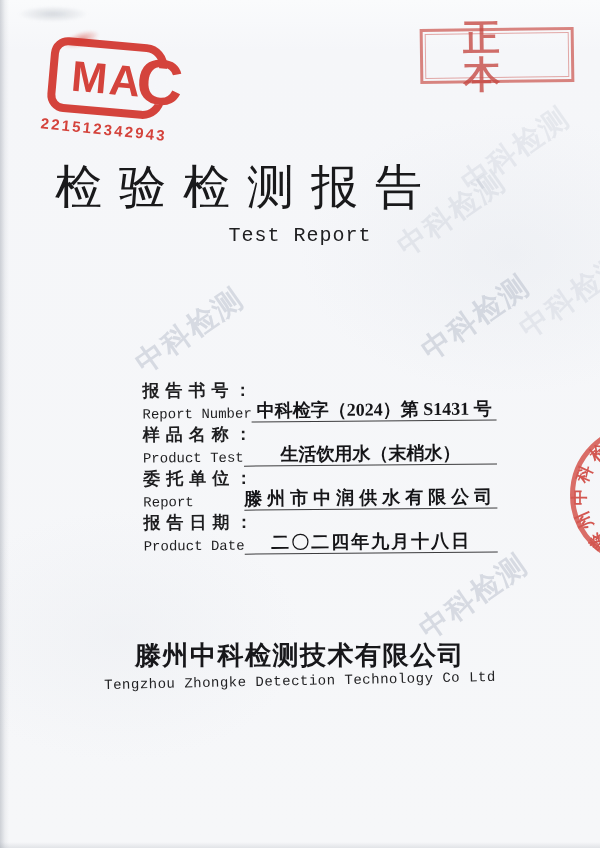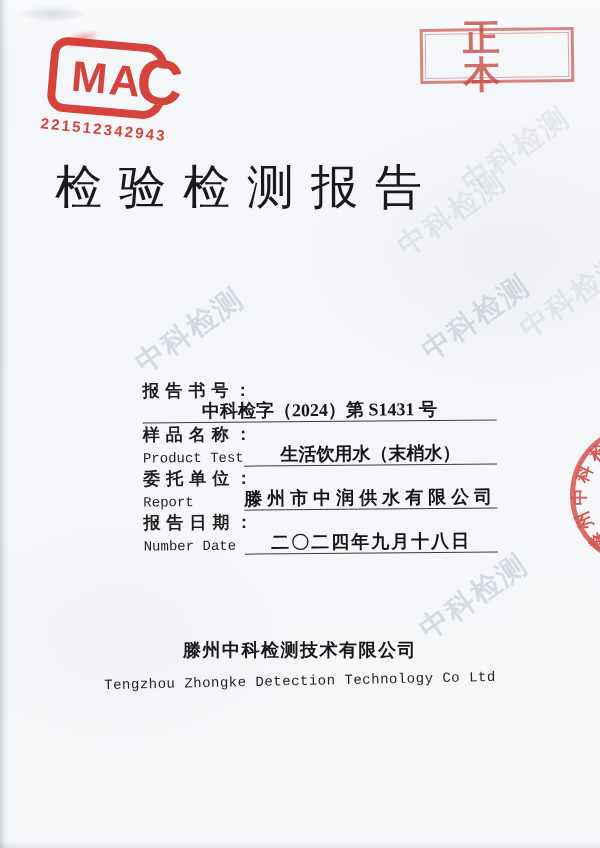--- a/index.html
+++ b/index.html
@@ -70,21 +70,21 @@
 
   
   .seal{position:absolute;left:0;top:0;opacity:.88;}
   .seal-ring{position:absolute;left:570px;top:424px;width:142px;height:142px;
     box-sizing:border-box;border:5px solid rgba(208,62,54,.85);border-radius:50%;}
   .seal-char{position:absolute;width:18px;height:18px;font-weight:bold;font-size:17px;
     line-height:18px;text-align:center;color:#cf423a;}
 
   
   .foot-zh{position:absolute;left:0;top:638px;width:600px;text-align:center;
-    font-weight:bold;font-size:18px;letter-spacing:1.5px;color:#17171a;}
+    font-weight:bold;font-size:26px;letter-spacing:1.5px;color:#17171a;}
   .foot-en{position:absolute;left:0;top:673px;width:600px;text-align:center;
     font-family:"Liberation Mono","DejaVu Sans Mono",monospace;font-size:14px;letter-spacing:.5px;
     color:#222224;transform:rotate(-1.2deg);}
 </style>
 </head>
 <body>
 
 <div class="page">
 
   <div class="edge-left"></div>
@@ -106,46 +106,48 @@
       <div class="cma-c">C</div>
     </div>
     <div class="cma-num">221512342943</div>
   </div>
 
   <div class="zhengben">
     <span class="zb-label">正本</span>
   </div>
 
   <div class="title-zh">检验检测报告</div>
+  <div class="title-en">Test Report</div>
 
   <div class="fields">
     <div class="field">
       <div class="f-zh">报告书号：</div>
       <div class="f-row">
+        <span class="f-en">Report Number</span>
         <span class="f-line"><span>中科检字（2024）第 S1431 号</span></span>
       </div>
     </div>
     <div class="field">
       <div class="f-zh">样品名称：</div>
       <div class="f-row">
         <span class="f-en">Product Test</span>
         <span class="f-line"><span>生活饮用水（末梢水）</span></span>
       </div>
     </div>
     <div class="field">
       <div class="f-zh">委托单位：</div>
       <div class="f-row">
         <span class="f-en">Report</span>
         <span class="f-line"><span>滕州市中润供水有限公司</span></span>
       </div>
     </div>
     <div class="field">
       <div class="f-zh">报告日期：</div>
       <div class="f-row">
-        <span class="f-en">Number Date</span>
+        <span class="f-en">Product Date</span>
         <span class="f-line"><span>二〇二四年九月十八日</span></span>
       </div>
     </div>
   </div>
 
   <div class="seal">
     <div class="seal-ring"></div>
     <span class="seal-char" style="left:590px;top:444px;transform:rotate(-42deg);">检</span>
     <span class="seal-char" style="left:576px;top:465px;transform:rotate(-66deg);">科</span>
     <span class="seal-char" style="left:571px;top:488px;transform:rotate(-90deg);">中</span>

